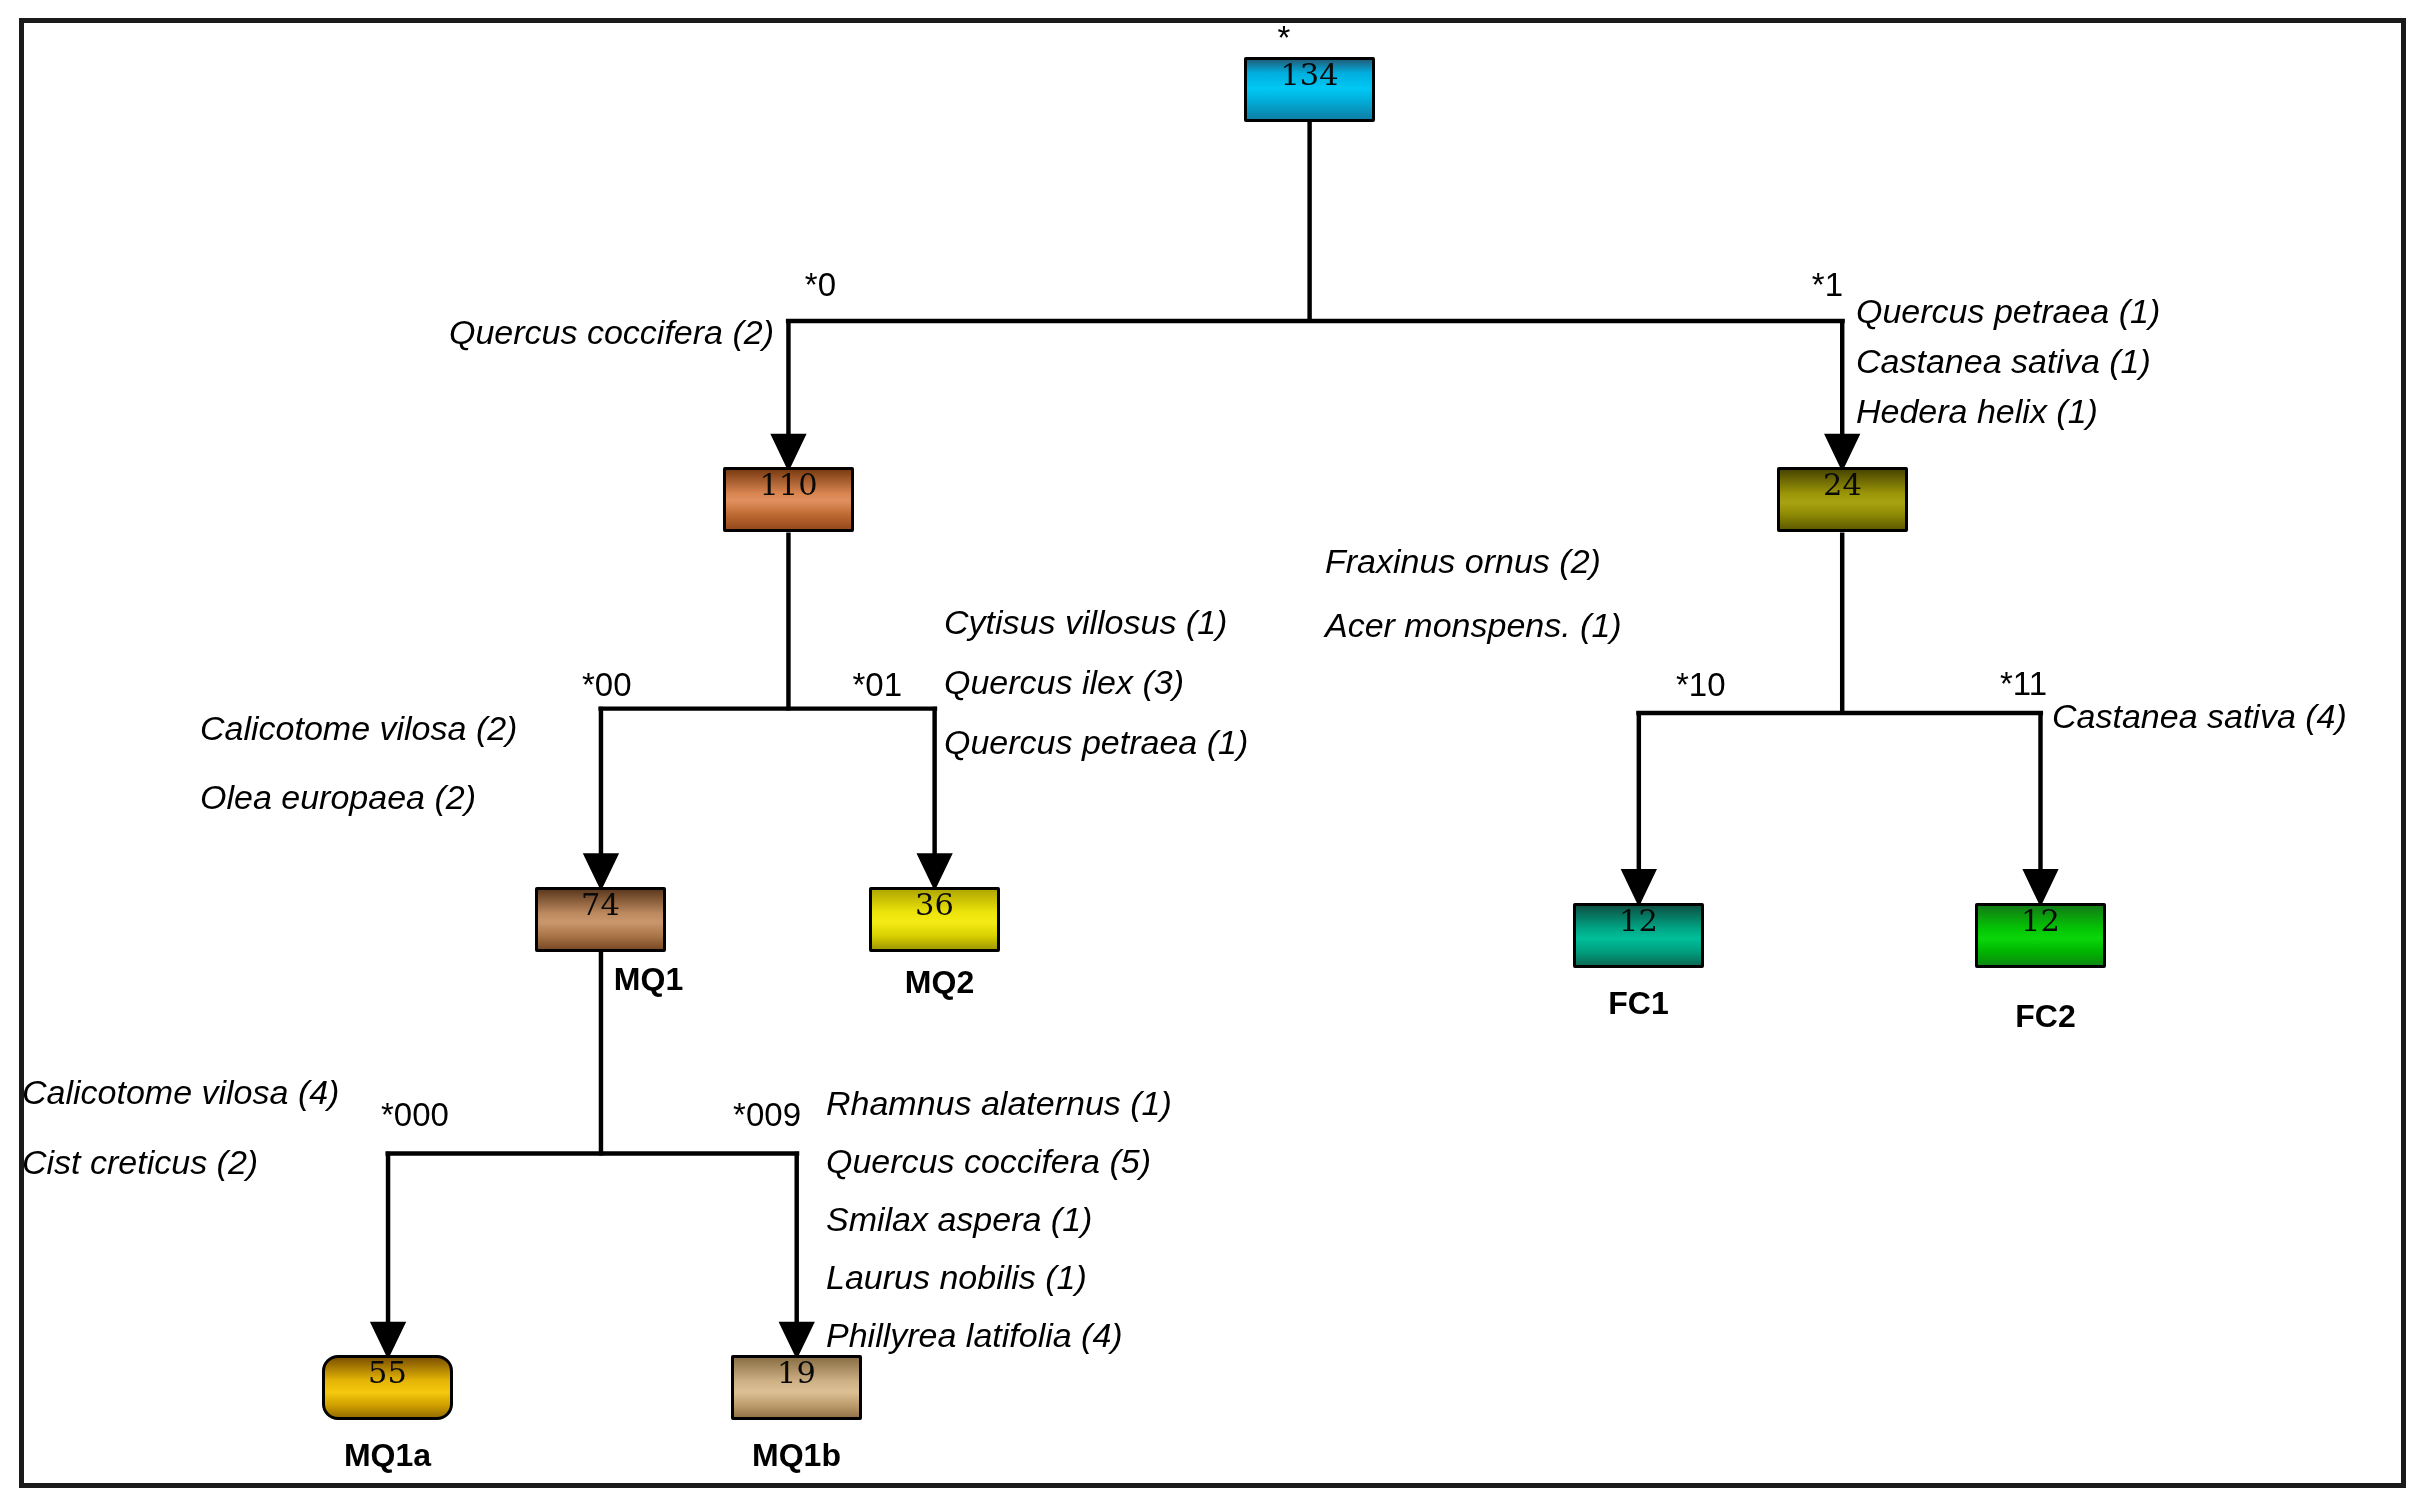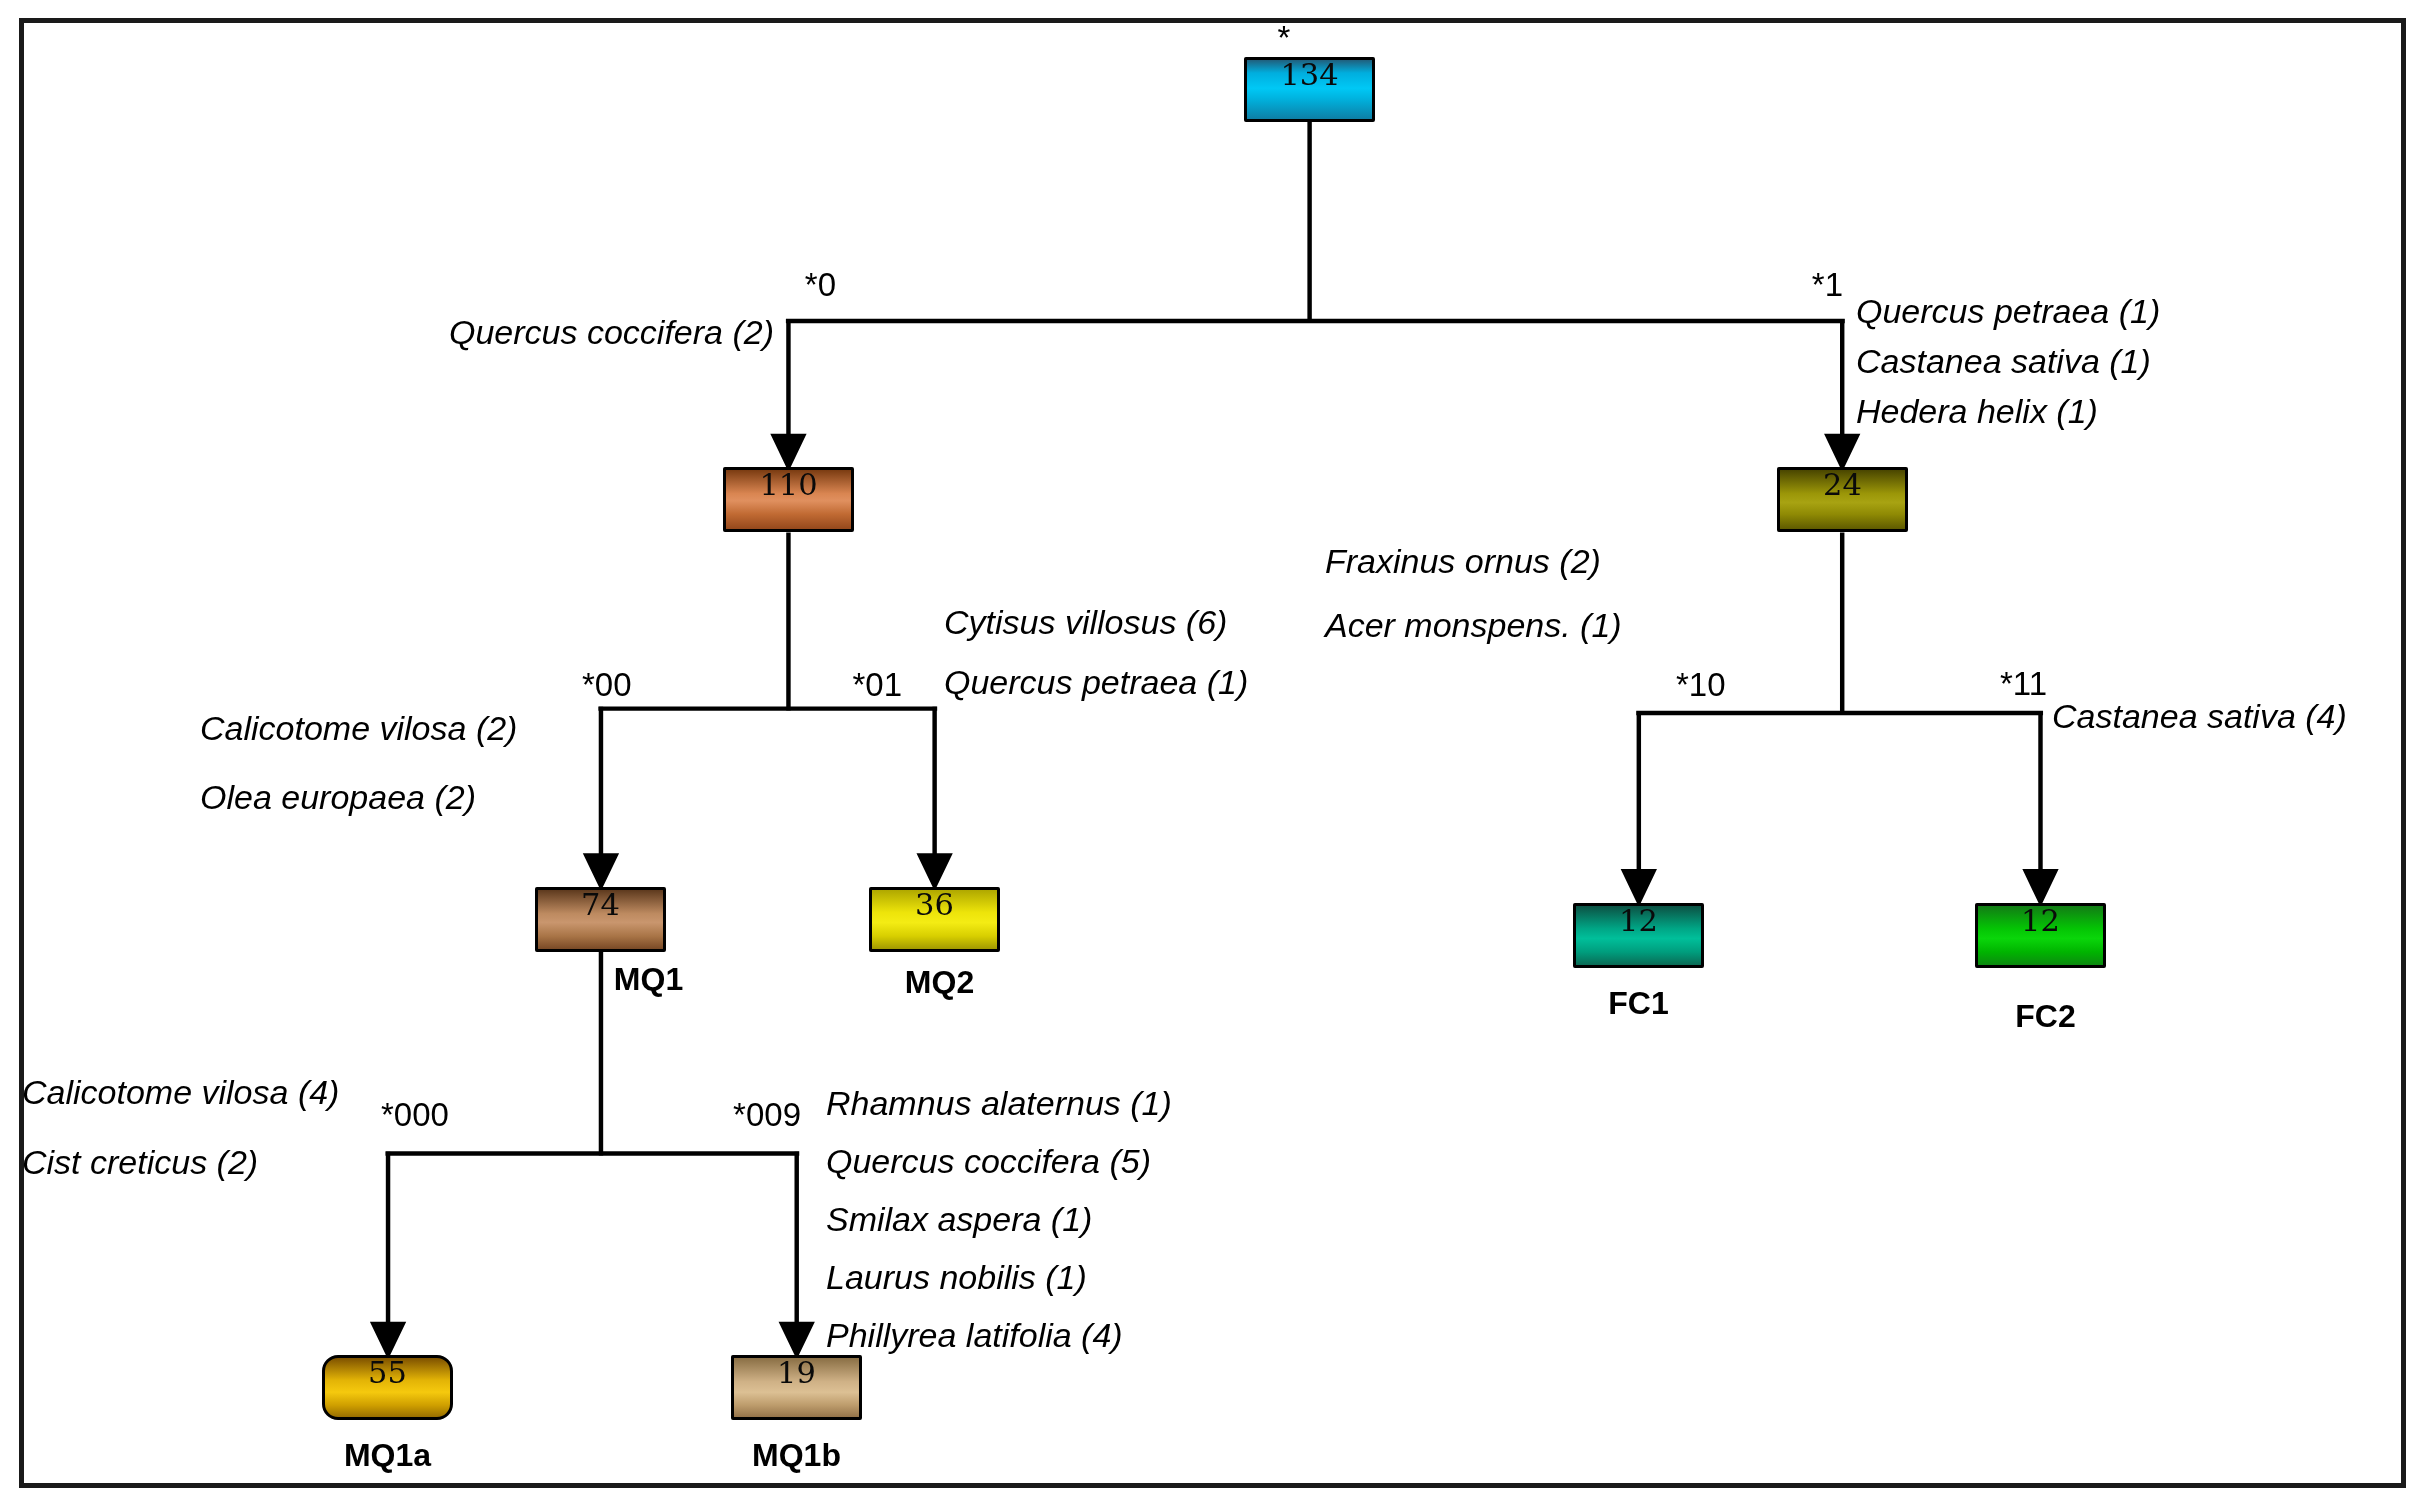--- a/index.html
+++ b/index.html
@@ -86,21 +86,22 @@
   <div class="sp" style="left:1856px;top:286px;line-height:50px;">
     <div>Quercus petraea (1)</div>
     <div>Castanea sativa (1)</div>
     <div>Hedera helix (1)</div>
   </div>
   <div class="sp" style="left:200px;top:694px;line-height:69px;">
     <div>Calicotome vilosa (2)</div>
     <div>Olea europaea (2)</div>
   </div>
   <div class="sp" style="left:944px;top:592px;line-height:60px;">
-    <div>Cytisus villosus (6)</div>
+    <div>Cytisus villosus (1)</div>
+    <div>Quercus ilex (3)</div>
     <div>Quercus petraea (1)</div>
   </div>
   <div class="sp" style="left:22px;top:1057px;line-height:70px;">
     <div>Calicotome vilosa (4)</div>
     <div>Cist creticus (2)</div>
   </div>
   <div class="sp" style="left:826px;top:1074px;line-height:58px;">
     <div>Rhamnus alaternus (1)</div>
     <div>Quercus coccifera (5)</div>
     <div>Smilax aspera (1)</div>

